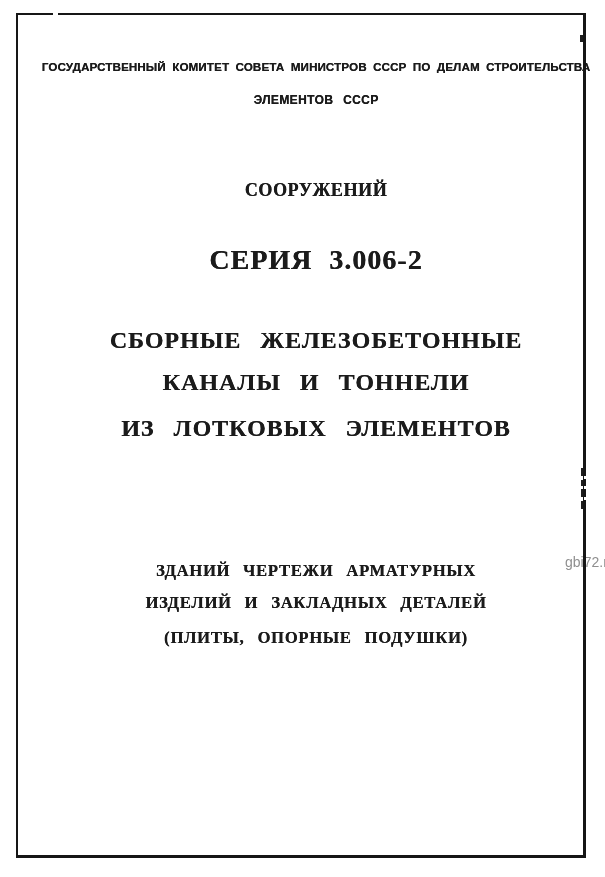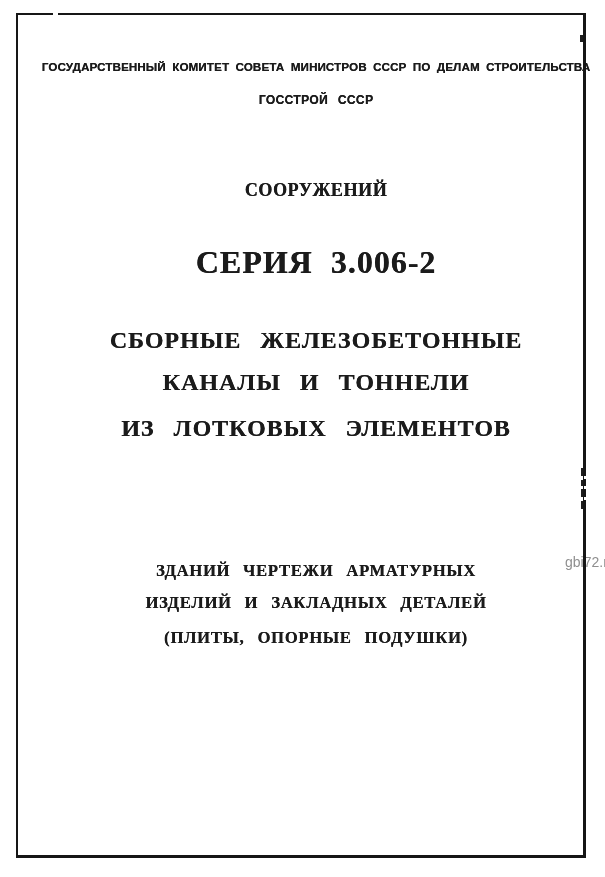--- a/index.html
+++ b/index.html
@@ -81,21 +81,21 @@
     word-spacing: 7px;
   }
   .collection-line-2 {
     top: 181px;
     font-size: 18px;
     letter-spacing: 0.6px;
     word-spacing: 7px;
   }
   .series-line {
     top: 246px;
-    font-size: 32px;
+    font-size: 28px;
     letter-spacing: 1px;
     word-spacing: 9px;
   }
   .subject-line-1 { top: 328px; }
   .subject-line-2 { top: 370px; }
   .subject-line-3 { top: 416px; }
   .subject-line-1, .subject-line-2, .subject-line-3 {
     font-size: 24px;
     letter-spacing: 1px;
     word-spacing: 12px;
@@ -142,21 +142,21 @@
   <div class="artifact ink tick-r1"></div>
   <div class="artifact gap gap-r1"></div>
   <div class="artifact ink tick-r2"></div>
   <div class="artifact gap gap-r2"></div>
   <div class="artifact ink tick-r3"></div>
   <div class="artifact gap gap-r3"></div>
   <div class="artifact ink tick-r4"></div>
 
   <div class="line sans committee-line">ГОСУДАРСТВЕННЫЙ КОМИТЕТ СОВЕТА МИНИСТРОВ СССР ПО ДЕЛАМ СТРОИТЕЛЬСТВА</div>
 
-  <div class="line sans agency-line">ГОССТРОЙ СССР</div>
+  <div class="line sans agency-line">ЭЛЕМЕНТОВ СССР</div>
 
 
   <div class="line serif collection-line-2">СООРУЖЕНИЙ</div>
 
   <div class="line serif series-line">СЕРИЯ 3.006-2</div>
 
   <div class="line serif subject-line-1">СБОРНЫЕ ЖЕЛЕЗОБЕТОННЫЕ</div>
 
   <div class="line serif subject-line-2">КАНАЛЫ И ТОННЕЛИ</div>
 

